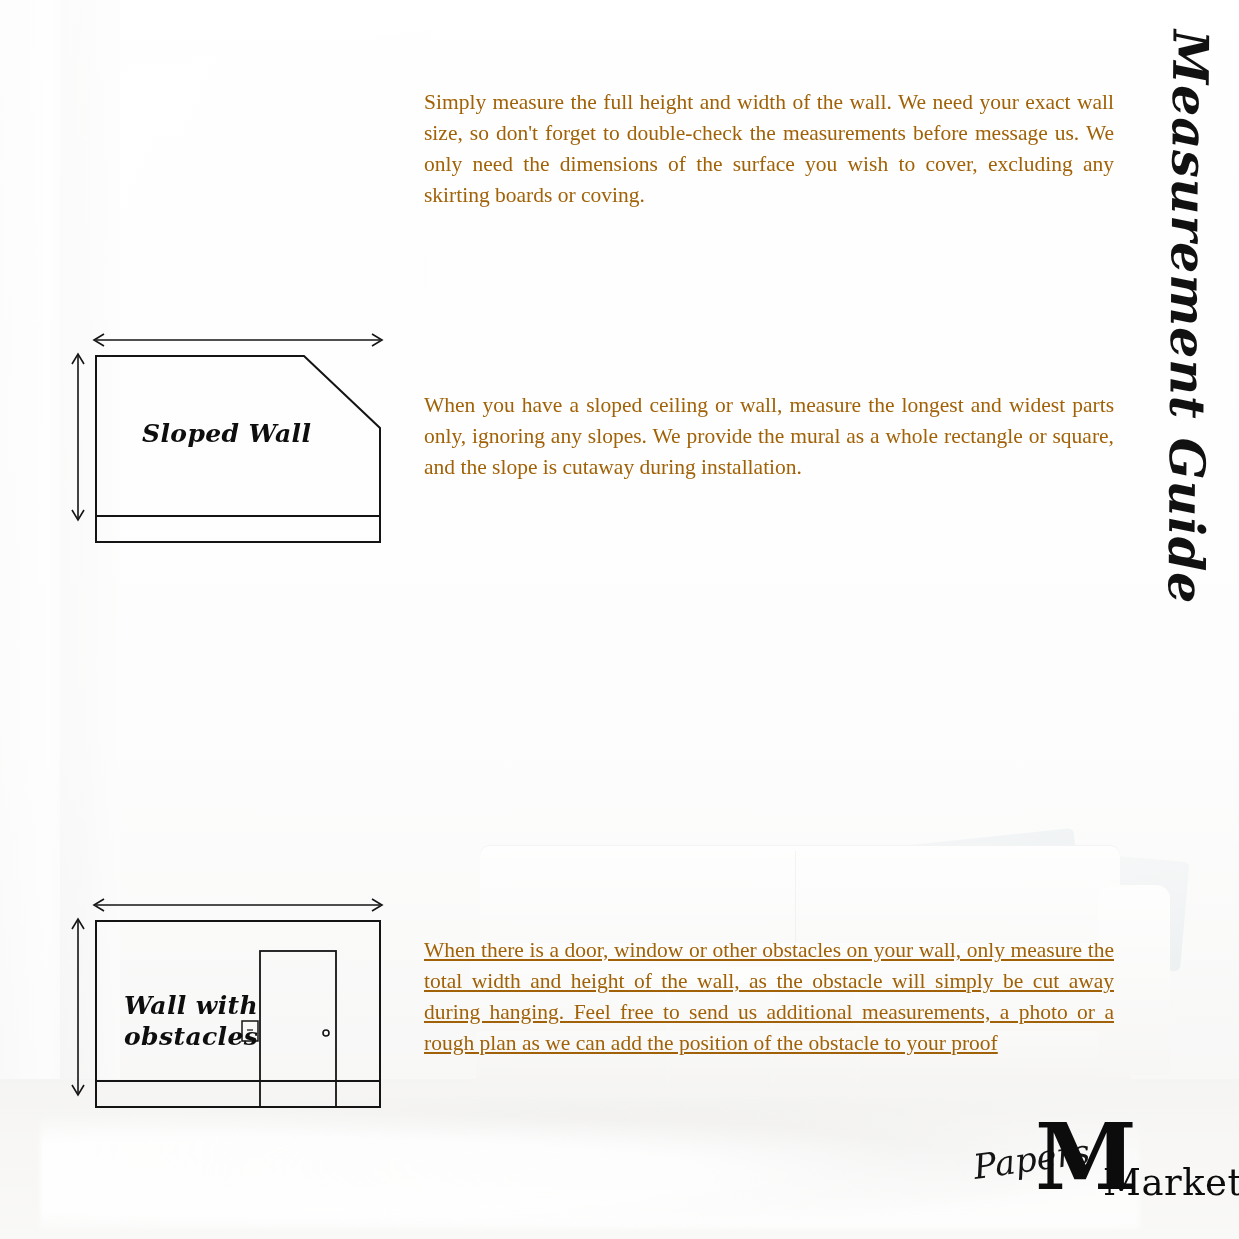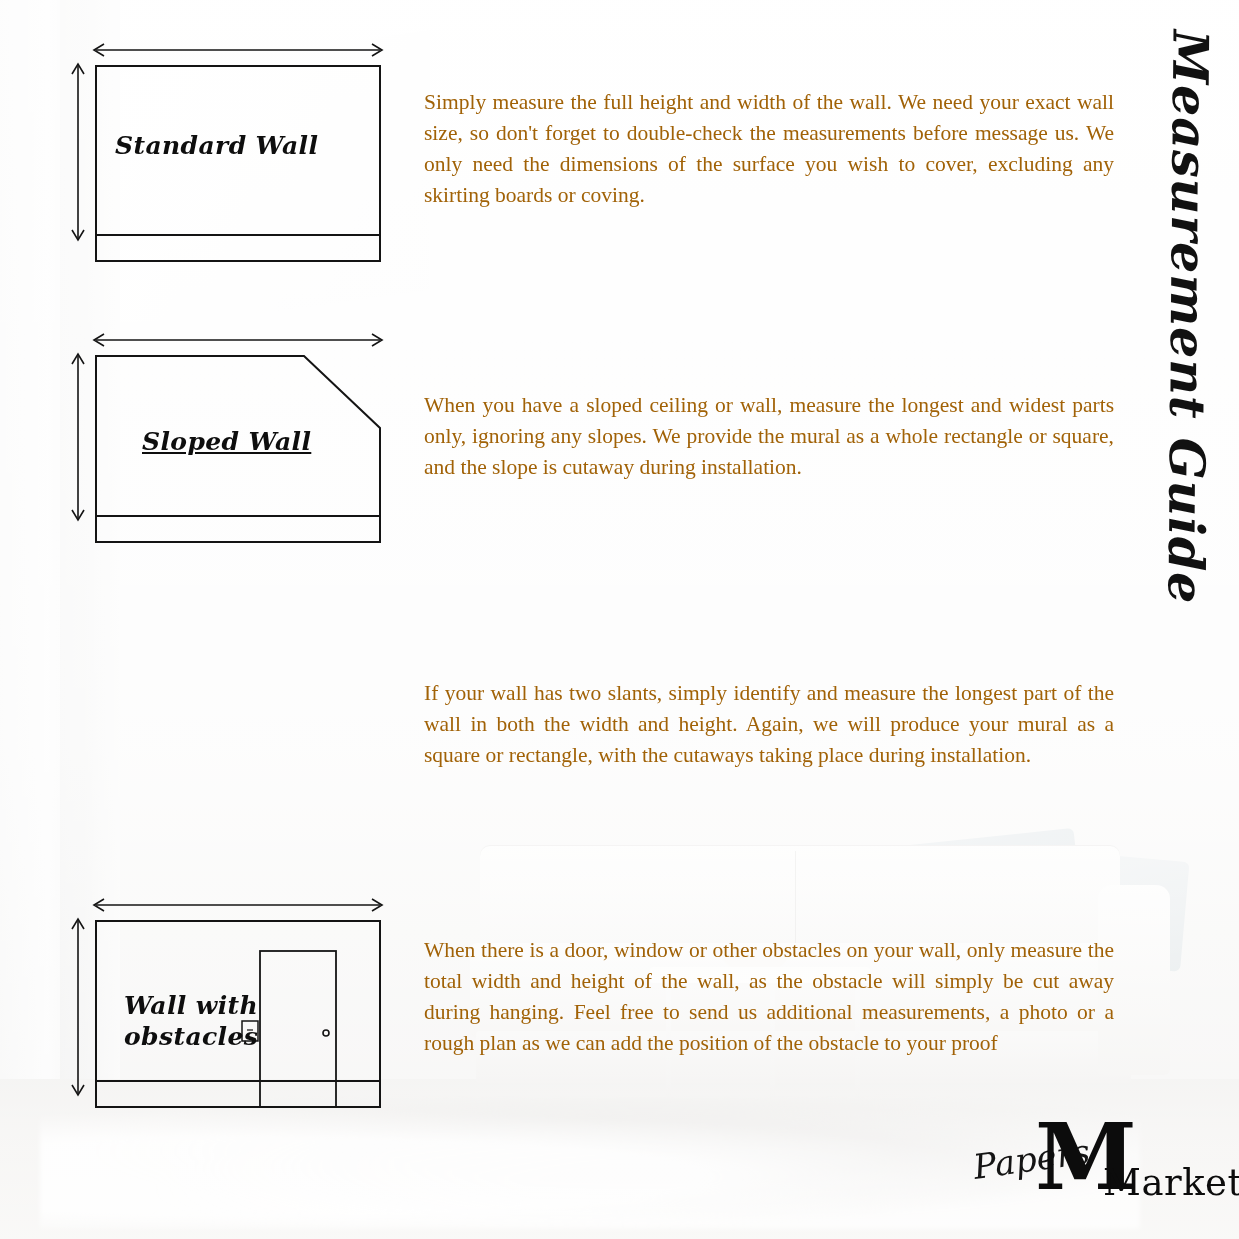--- a/index.html
+++ b/index.html
@@ -256,68 +256,46 @@
       <div class="table-leg" style="left:385px"></div>
     </div>
   </div>
   <div class="wash"></div>
 
   <div class="vtitle">
     <span>Measurement Guide</span>
   </div>
 
   <div class="row" style="top:30px;height:270px;">
-    <div class="diagram">
-      <svg width="340" height="260" viewBox="0 0 340 260">
-
-        <g stroke="#141414" stroke-width="1.6" fill="none">
-          <line x1="36" y1="20" x2="320" y2="20"></line>
-          <polyline points="44,14 34,20 44,26"></polyline>
-          <polyline points="312,14 322,20 312,26"></polyline>
-        </g>
-
-        <g stroke="#141414" stroke-width="1.6" fill="none">
-          <line x1="18" y1="36" x2="18" y2="208"></line>
-          <polyline points="12,44 18,34 24,44"></polyline>
-          <polyline points="12,200 18,210 24,200"></polyline>
-        </g>
-
-        <rect x="36" y="36" width="284" height="195" fill="none" stroke="#141414" stroke-width="2"></rect>
-
-        <line x1="36" y1="205" x2="320" y2="205" stroke="#141414" stroke-width="2"></line>
-      </svg>
-      <div class="label" style="left:55px; top:100px;">Standard Wall</div>
-    </div>
     <div class="text-col" style="top:57px;">Simply measure the full height and width of the wall. We need your exact wall size, so don't forget to double-check the measurements before
 message us. We only need the dimensions of the surface you wish to cover, excluding any skirting boards or coving.</div>
   </div>
 
   <div class="row" style="top:320px;height:250px;">
     <div class="diagram">
       <svg width="340" height="240" viewBox="0 0 340 240">
         <g stroke="#141414" stroke-width="1.6" fill="none">
           <line x1="36" y1="20" x2="320" y2="20"></line>
           <polyline points="44,14 34,20 44,26"></polyline>
           <polyline points="312,14 322,20 312,26"></polyline>
         </g>
         <g stroke="#141414" stroke-width="1.6" fill="none">
           <line x1="18" y1="36" x2="18" y2="198"></line>
           <polyline points="12,44 18,34 24,44"></polyline>
           <polyline points="12,190 18,200 24,190"></polyline>
         </g>
         <polygon points="36,36 244,36 320,108 320,222 36,222" fill="none" stroke="#141414" stroke-width="2"></polygon>
         <line x1="36" y1="196" x2="320" y2="196" stroke="#141414" stroke-width="2"></line>
       </svg>
-      <div class="label" style="left:82px; top:106px;text-decoration:underline;">Sloped Wall</div>
+      <div class="label" style="left:82px; top:98px;">Sloped Wall</div>
     </div>
     <div class="text-col" style="top:70px;">When you have a sloped ceiling or wall, measure the longest and widest parts only, ignoring any slopes. We provide the mural as a whole rectangle or square, and the slope is cutaway during installation.</div>
   </div>
 
   <div class="row" style="top:608px;height:250px;">
-    <div class="text-col" style="top:70px;">If your wall has two slants, simply identify and measure the longest part of the wall in both the width and height. Again, we will produce your mural as a square or rectangle, with the cutaways taking place during installation.</div>
   </div>
 
   <div class="row" style="top:885px;height:250px;">
     <div class="diagram">
       <svg width="340" height="240" viewBox="0 0 340 240">
         <g stroke="#141414" stroke-width="1.6" fill="none">
           <line x1="36" y1="20" x2="320" y2="20"></line>
           <polyline points="44,14 34,20 44,26"></polyline>
           <polyline points="312,14 322,20 312,26"></polyline>
         </g>
@@ -331,21 +309,21 @@
 
         <rect x="200" y="66" width="76" height="156" fill="none" stroke="#141414" stroke-width="1.8"></rect>
         <circle cx="266" cy="148" r="3" fill="none" stroke="#141414" stroke-width="1.6"></circle>
 
         <rect x="182" y="136" width="16" height="20" fill="none" stroke="#141414" stroke-width="1.5"></rect>
         <line x1="187" y1="145" x2="193" y2="145" stroke="#141414" stroke-width="1.2"></line>
       </svg>
       <div class="label" style="left:64px; top:105px; width:200px;">Wall with
 obstacles</div>
     </div>
-    <div class="text-col" style="top:50px;">When there is a door, window or other obstacles on your wall, only measure the total width and height of the wall, as the obstacle will simply be cut away during hanging. Feel free to send us additional measurements, a photo or a rough plan as we can add the position of the obstacle to your proof</div>
+    <div class="text-col" style="top:50px;text-decoration:underline;">When there is a door, window or other obstacles on your wall, only measure the total width and height of the wall, as the obstacle will simply be cut away during hanging. Feel free to send us additional measurements, a photo or a rough plan as we can add the position of the obstacle to your proof</div>
   </div>
 
   <div class="logo">
     <div class="logo-papers">Papers</div>
     <div class="logo-m">M</div>
     <div class="logo-market">Market</div>
   </div>
 
 </div>
 

